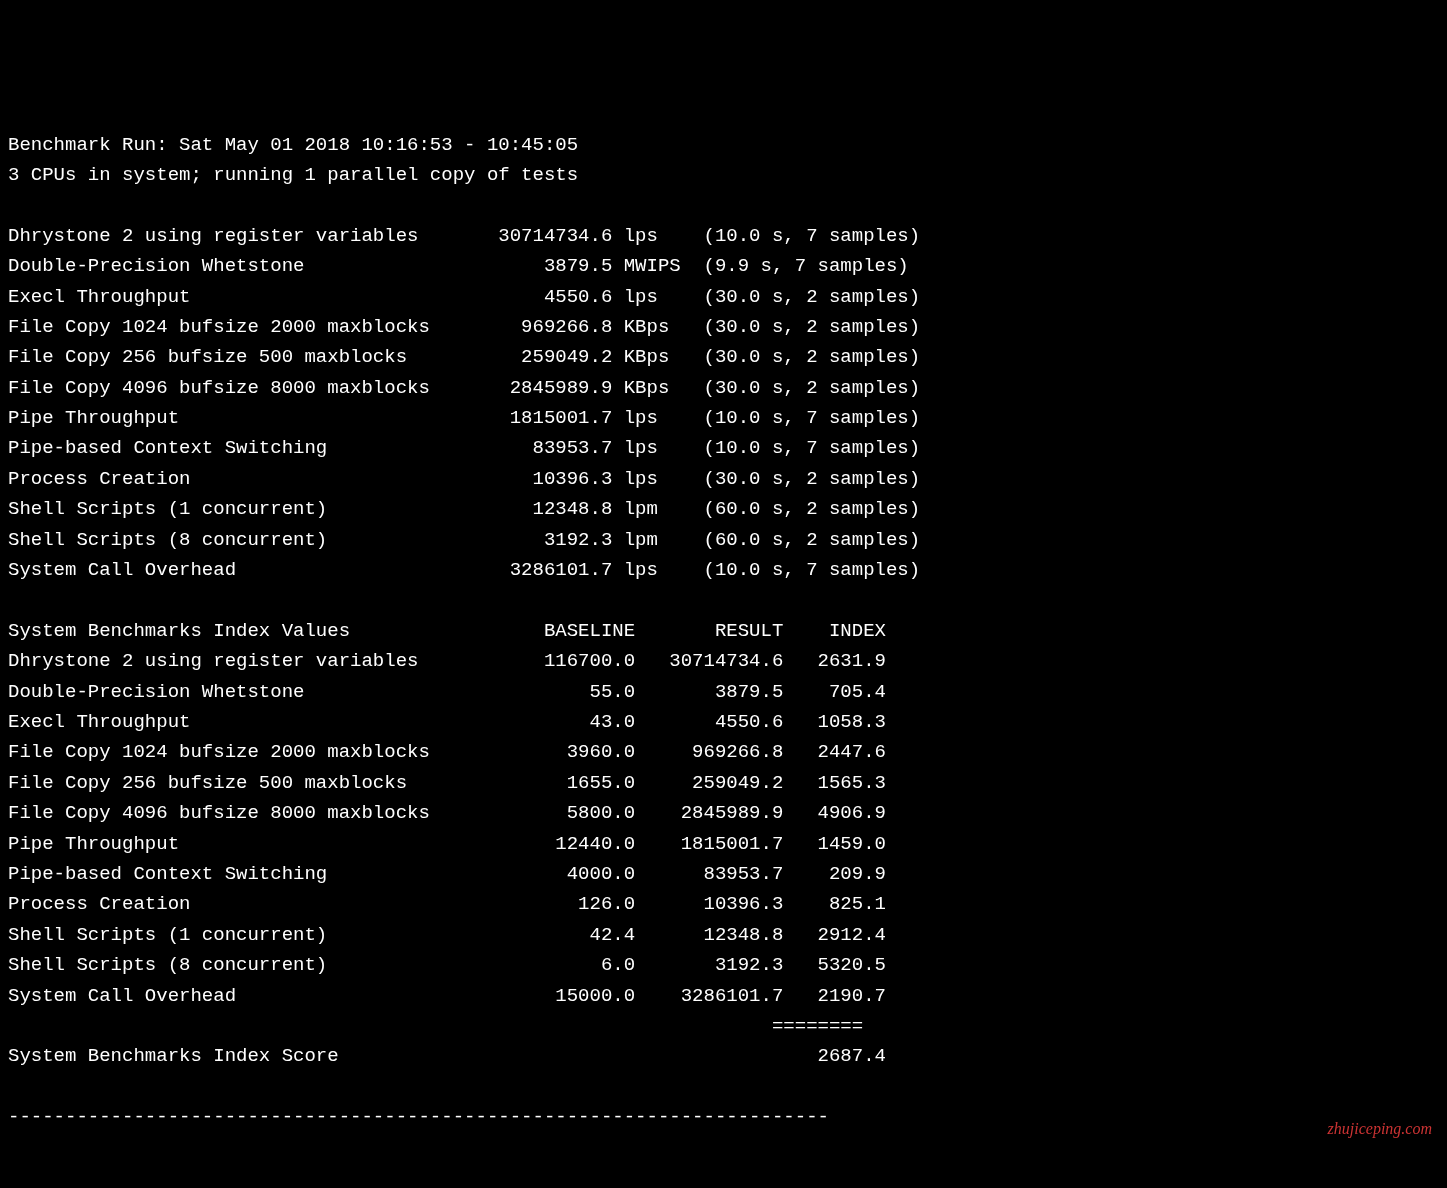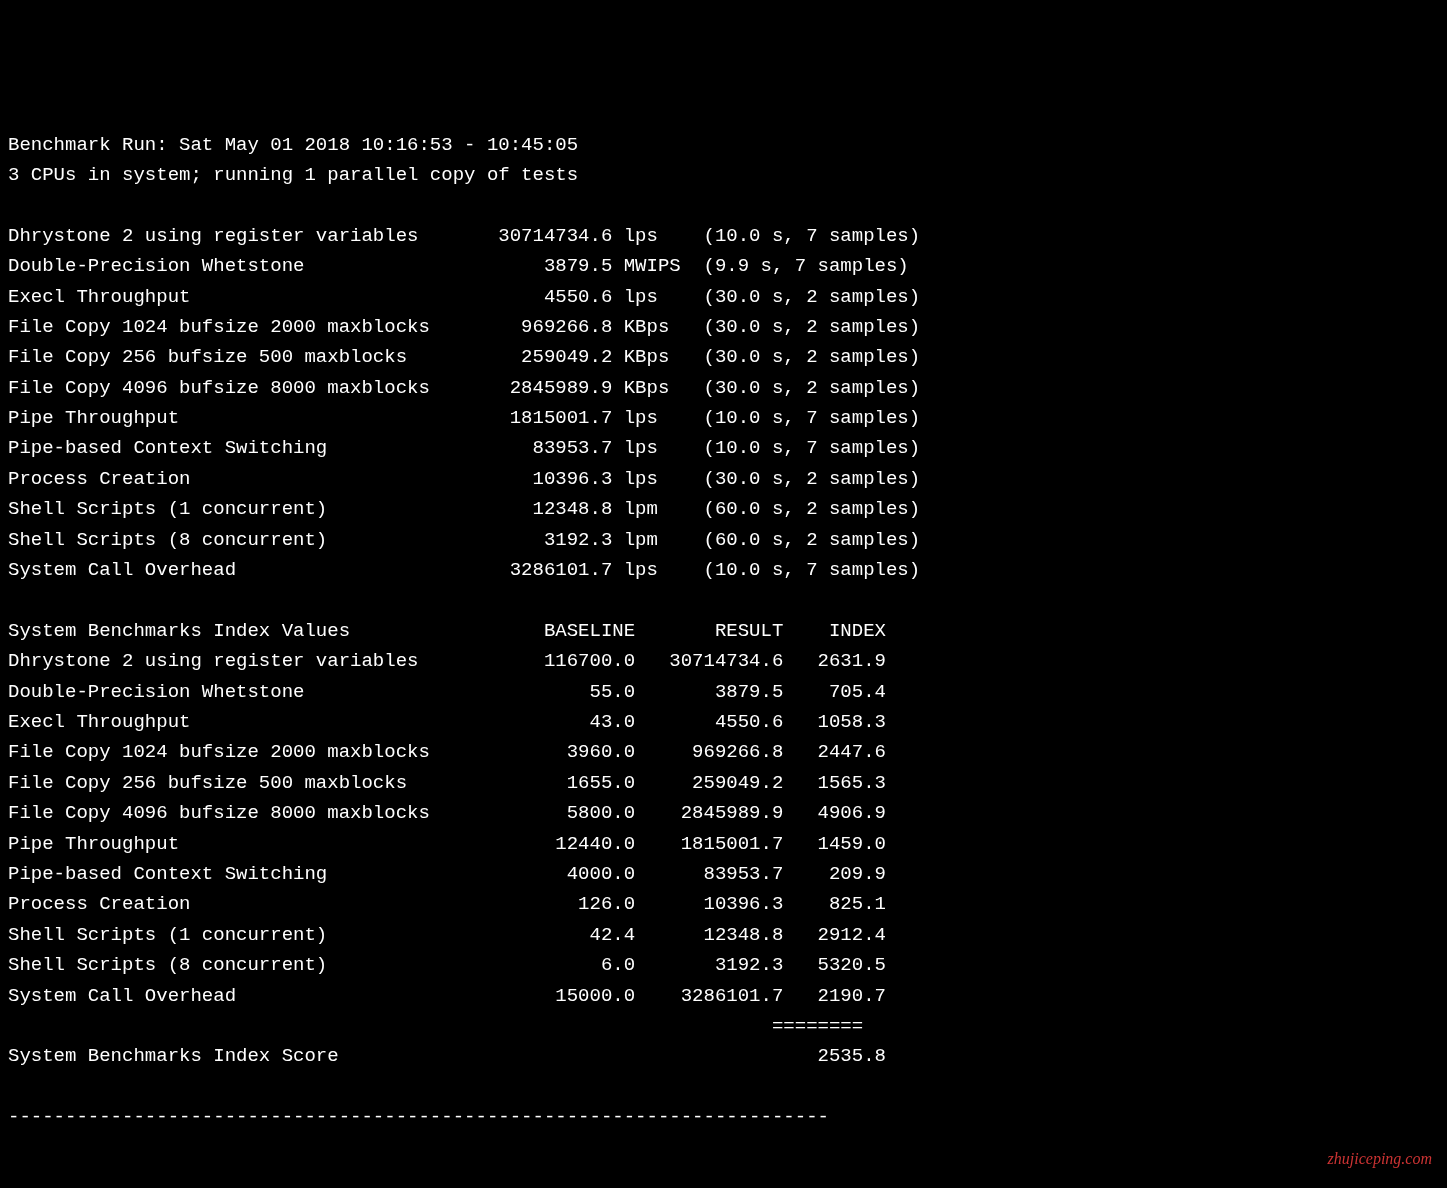--- a/index.html
+++ b/index.html
@@ -8,21 +8,21 @@
       font-family: 'Consolas', 'Monaco', 'Courier New', monospace;
       font-size: 19px;
       margin: 0;
       padding: 8px;
       line-height: 1.6;
       white-space: pre;
     }
     .watermark {
       position: absolute;
       right: 15px;
-      bottom: 16px;
+      bottom: 46px;
       color: #cc3333;
       font-style: italic;
       font-family: cursive;
       font-size: 16px;
       margin-top: 17px;
     }
   </style>
 </head>
 <body>
 
@@ -51,19 +51,19 @@
 File Copy 1024 bufsize 2000 maxblocks            3960.0     969266.8   2447.6
 File Copy 256 bufsize 500 maxblocks              1655.0     259049.2   1565.3
 File Copy 4096 bufsize 8000 maxblocks            5800.0    2845989.9   4906.9
 Pipe Throughput                                 12440.0    1815001.7   1459.0
 Pipe-based Context Switching                     4000.0      83953.7    209.9
 Process Creation                                  126.0      10396.3    825.1
 Shell Scripts (1 concurrent)                       42.4      12348.8   2912.4
 Shell Scripts (8 concurrent)                        6.0       3192.3   5320.5
 System Call Overhead                            15000.0    3286101.7   2190.7
 </div><span>                                                                   ========</span>
-<div id="score-line">System Benchmarks Index Score                                          2535.8
+<div id="score-line">System Benchmarks Index Score                                          2687.4
 </div>
 <span>------------------------------------------------------------------------</span></div>
 <div class="watermark">zhujiceping.com</div>
 
 
 
 
 </body></html>

